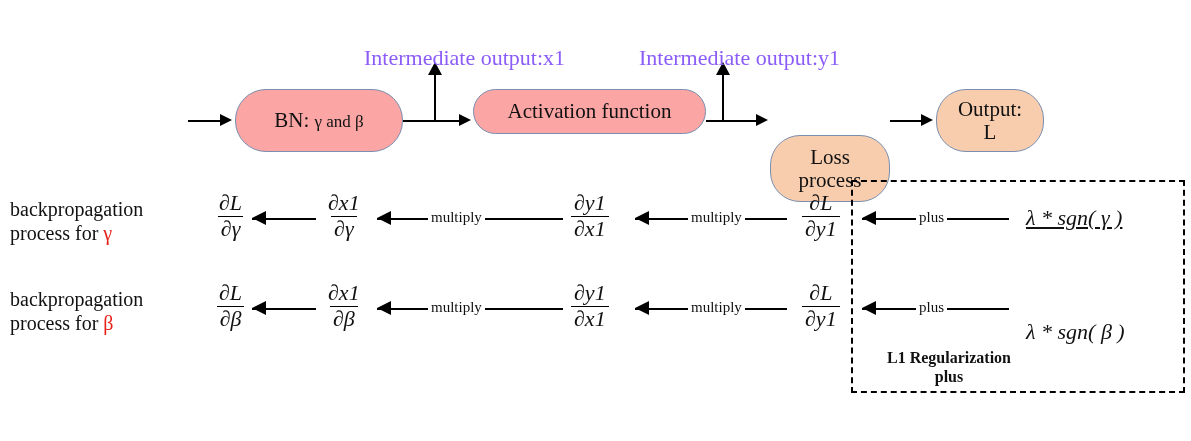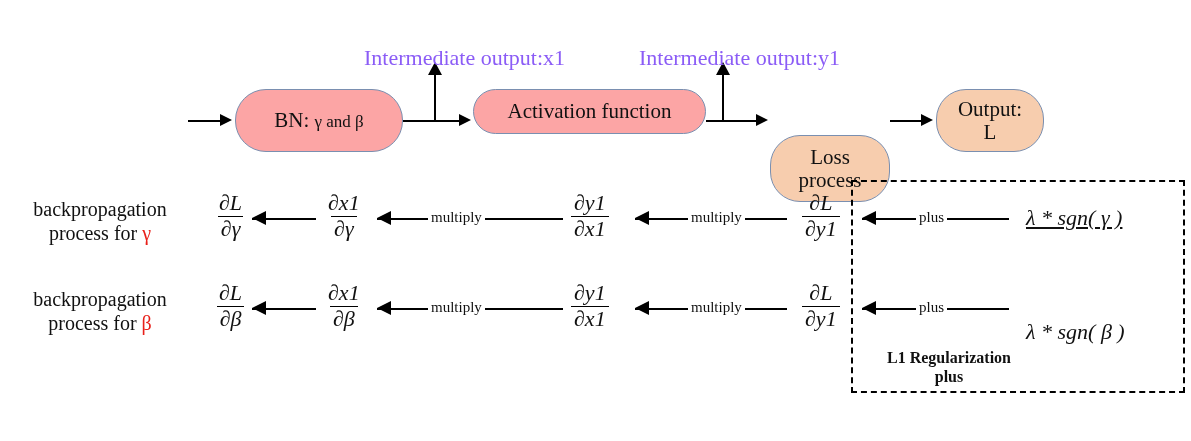--- a/index.html
+++ b/index.html
@@ -76,21 +76,20 @@
   
   .label {
     position: absolute;
     font-size: 22px;
     white-space: nowrap;
     color: #8b5cf6;
   }
   .rowlabel {
     position: absolute;
     font-size: 20px;
-    text-align: center;
     line-height: 1.22;
     color: #111;
     white-space: nowrap;
   }
   .redsym { color: #e8201a; }
 
   
   .frac {
     position: absolute;
     display: inline-flex;

